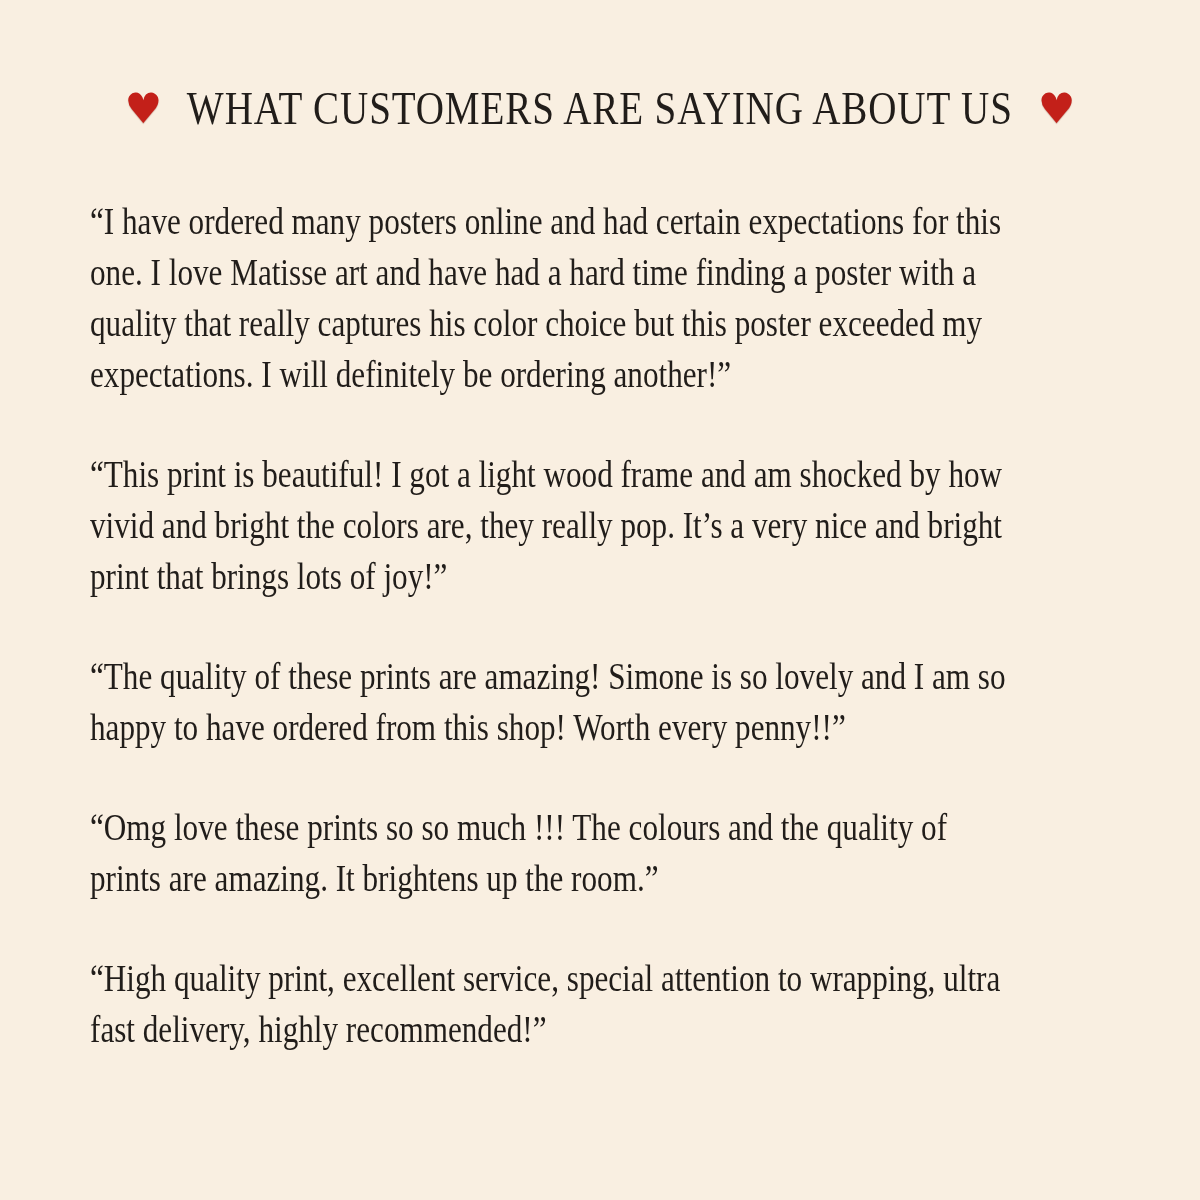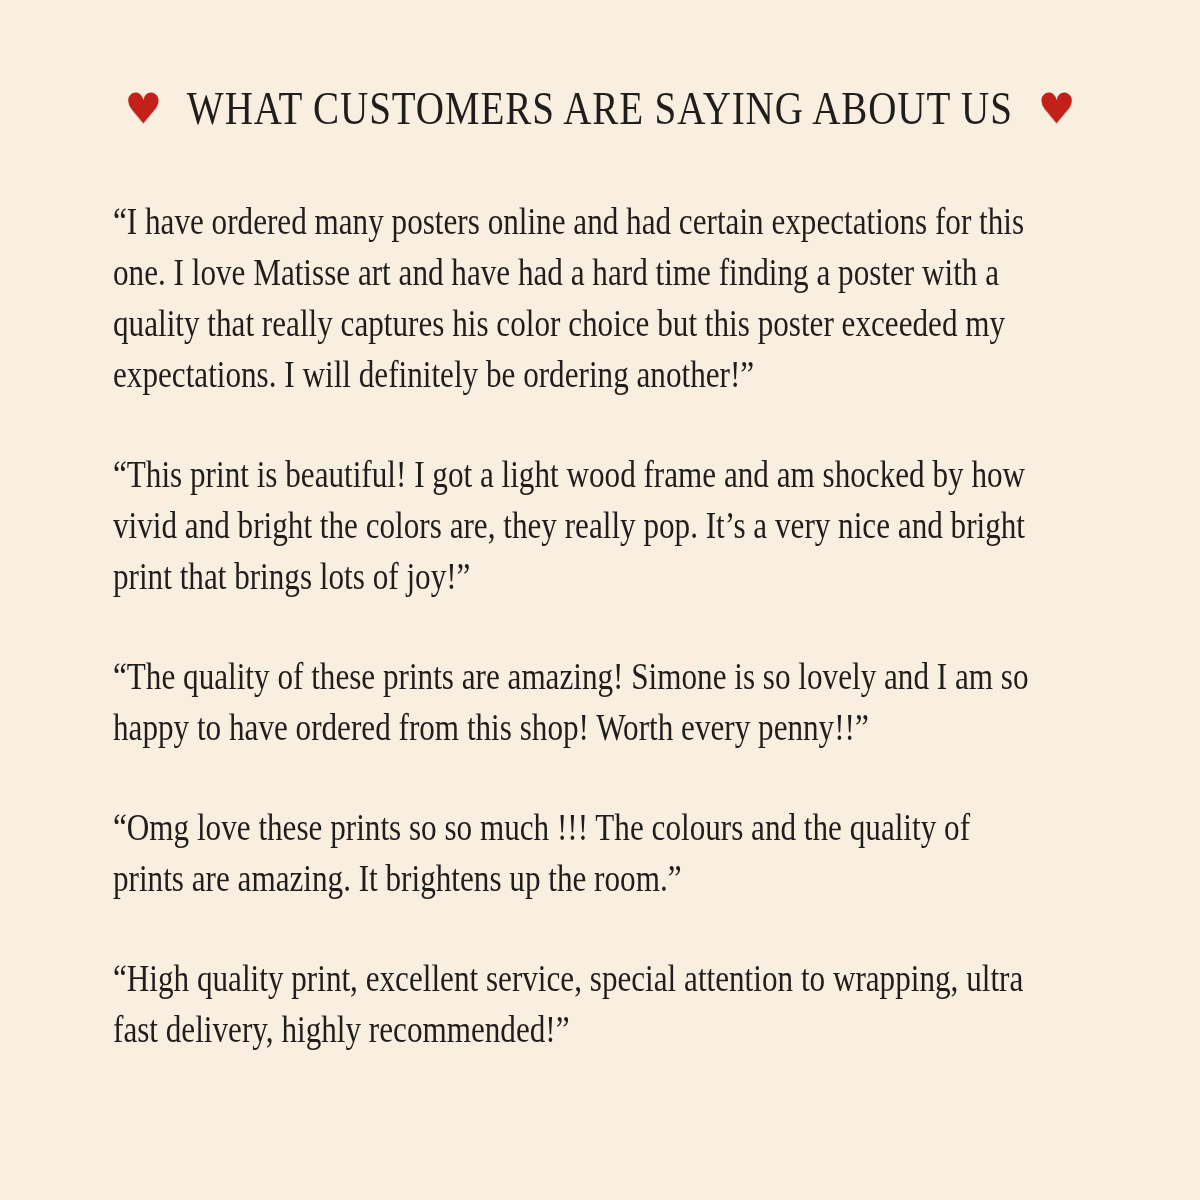--- a/index.html
+++ b/index.html
@@ -35,21 +35,21 @@
   }
   .heart {
     font-size: 42px;
     line-height: 42px;
     color: var(--heart, #c32019);
     text-shadow: 0 1px 1px rgba(120, 40, 30, 0.35);
     font-family: "DejaVu Sans", sans-serif;
   }
   .quotes {
     margin-top: 58px;
-    padding-left: 113px;
+    padding-left: 90px;
   }
   .quote {
     margin: 0 0 49px 0;
     font-size: 38px;
     line-height: 51px;
     white-space: pre;            
     letter-spacing: 0px;
     transform: scaleX(0.82);
     transform-origin: left top;
   }

